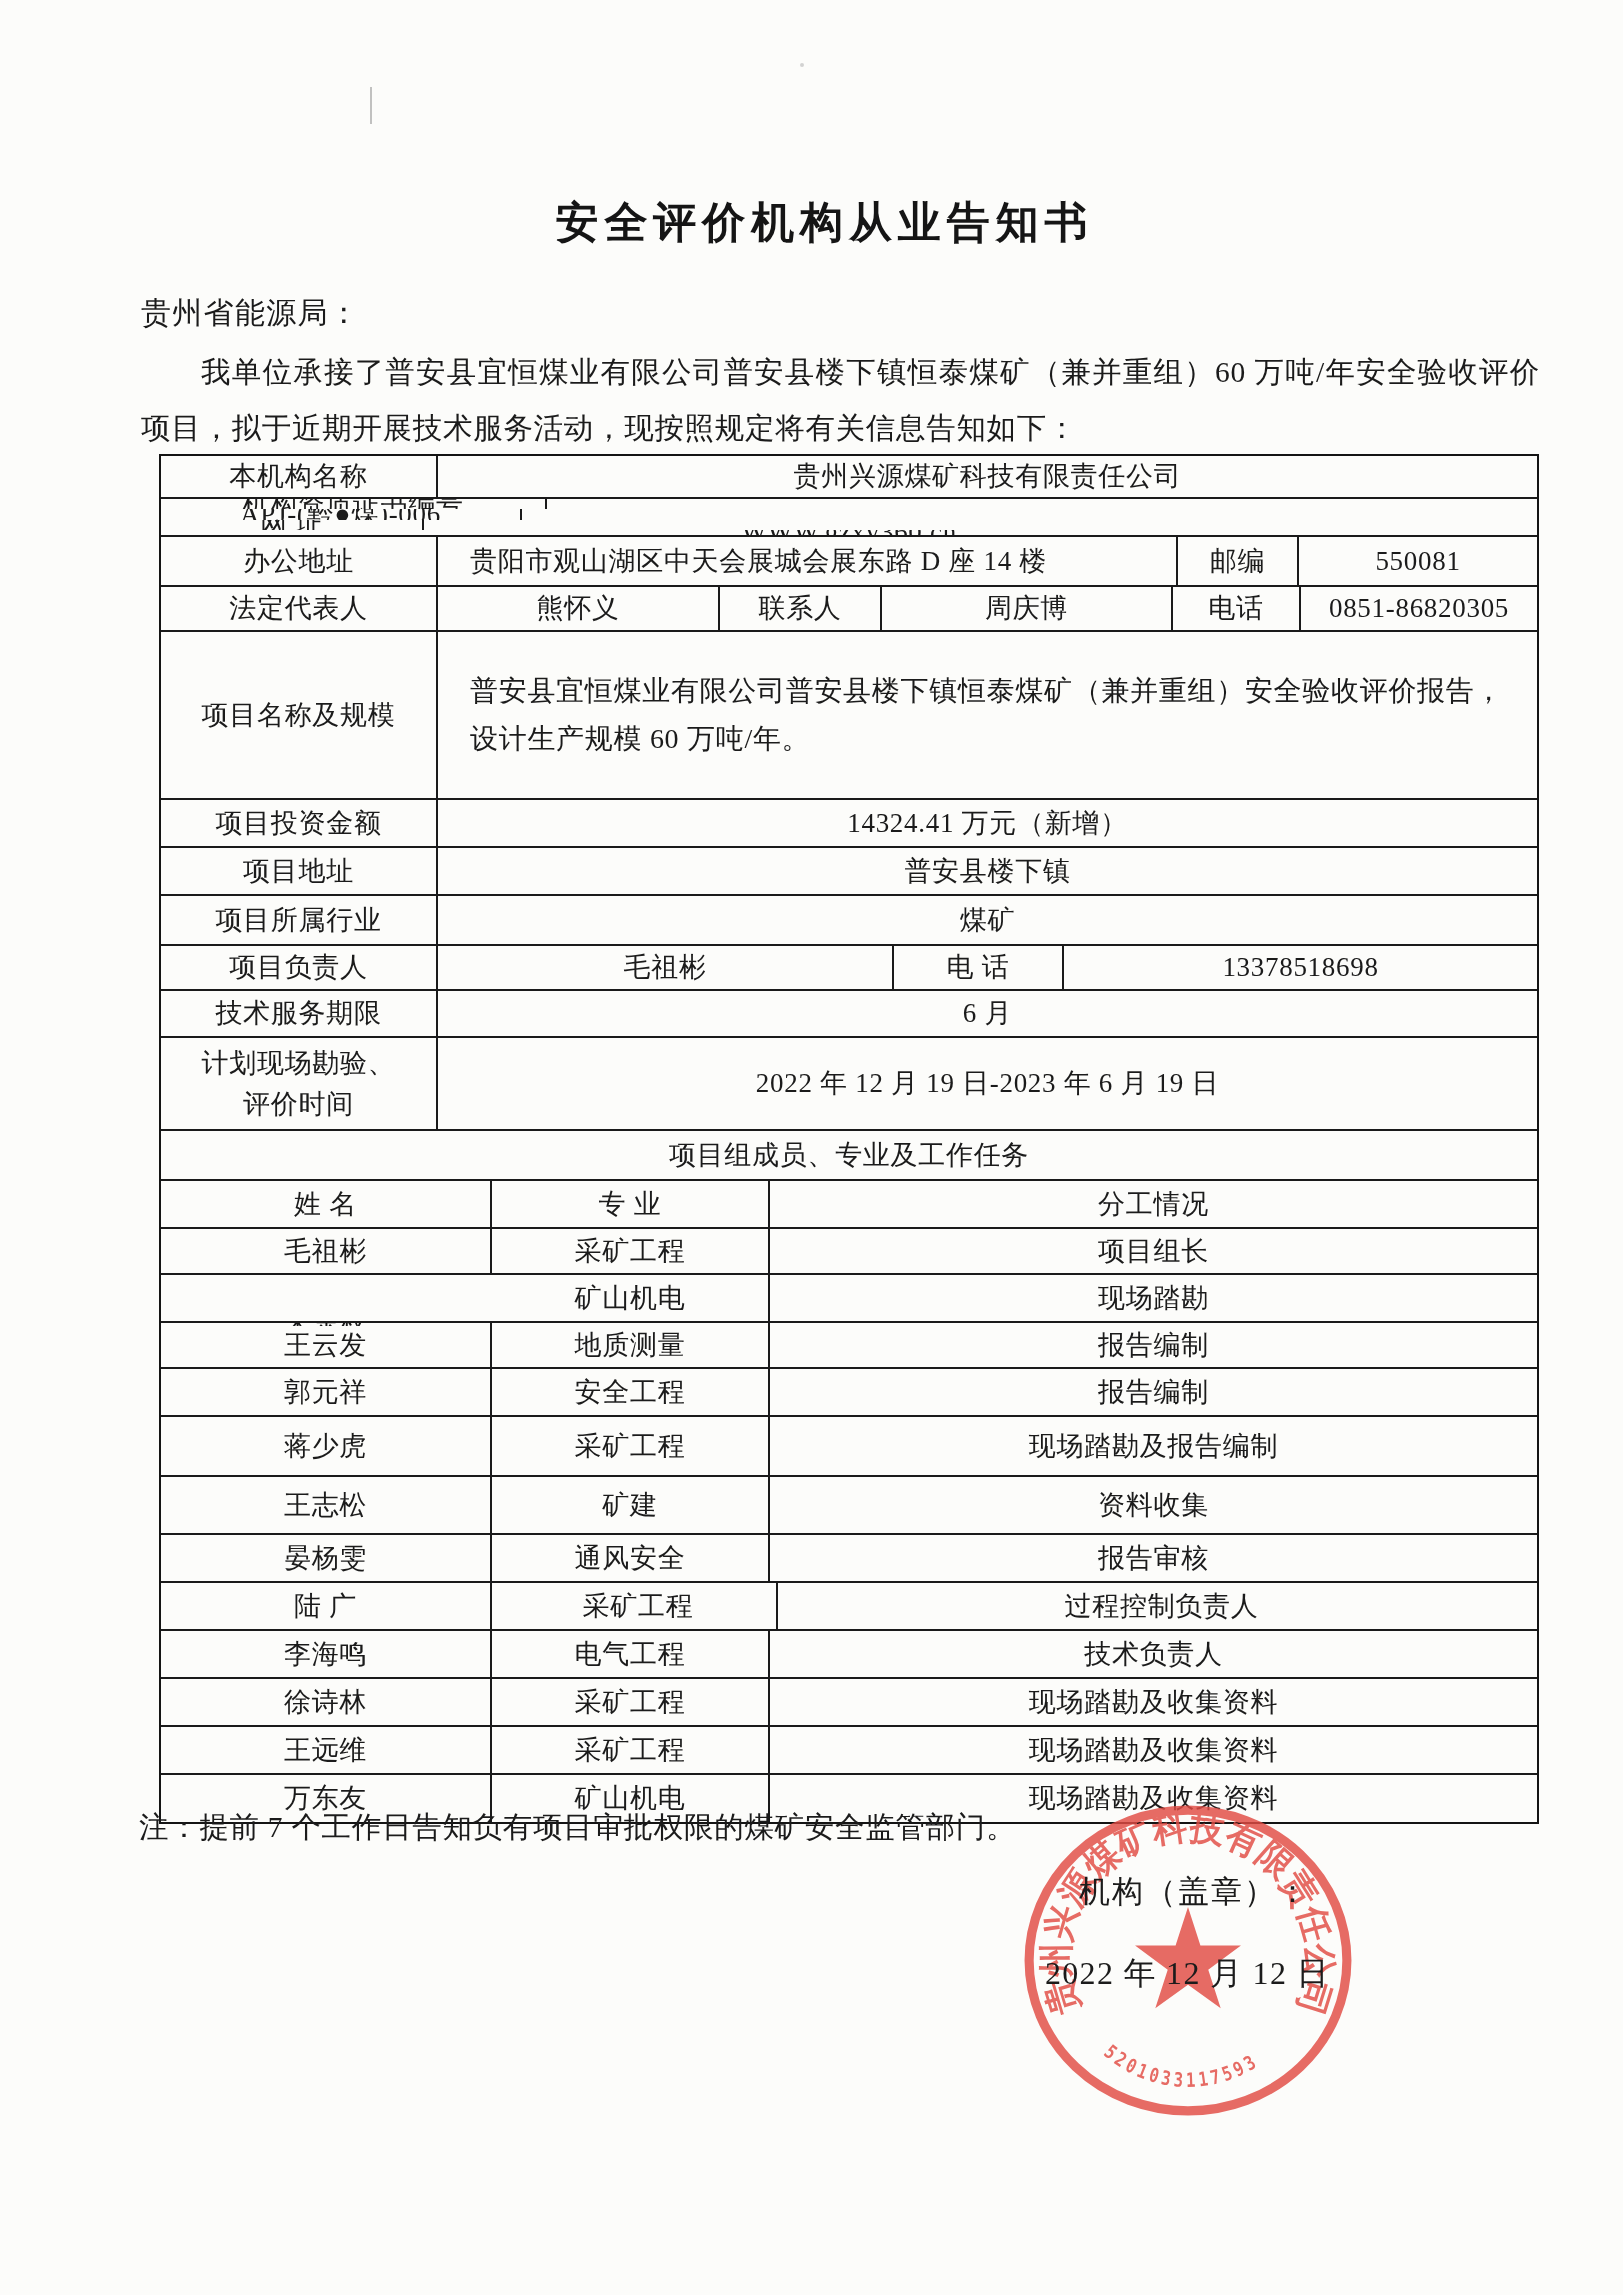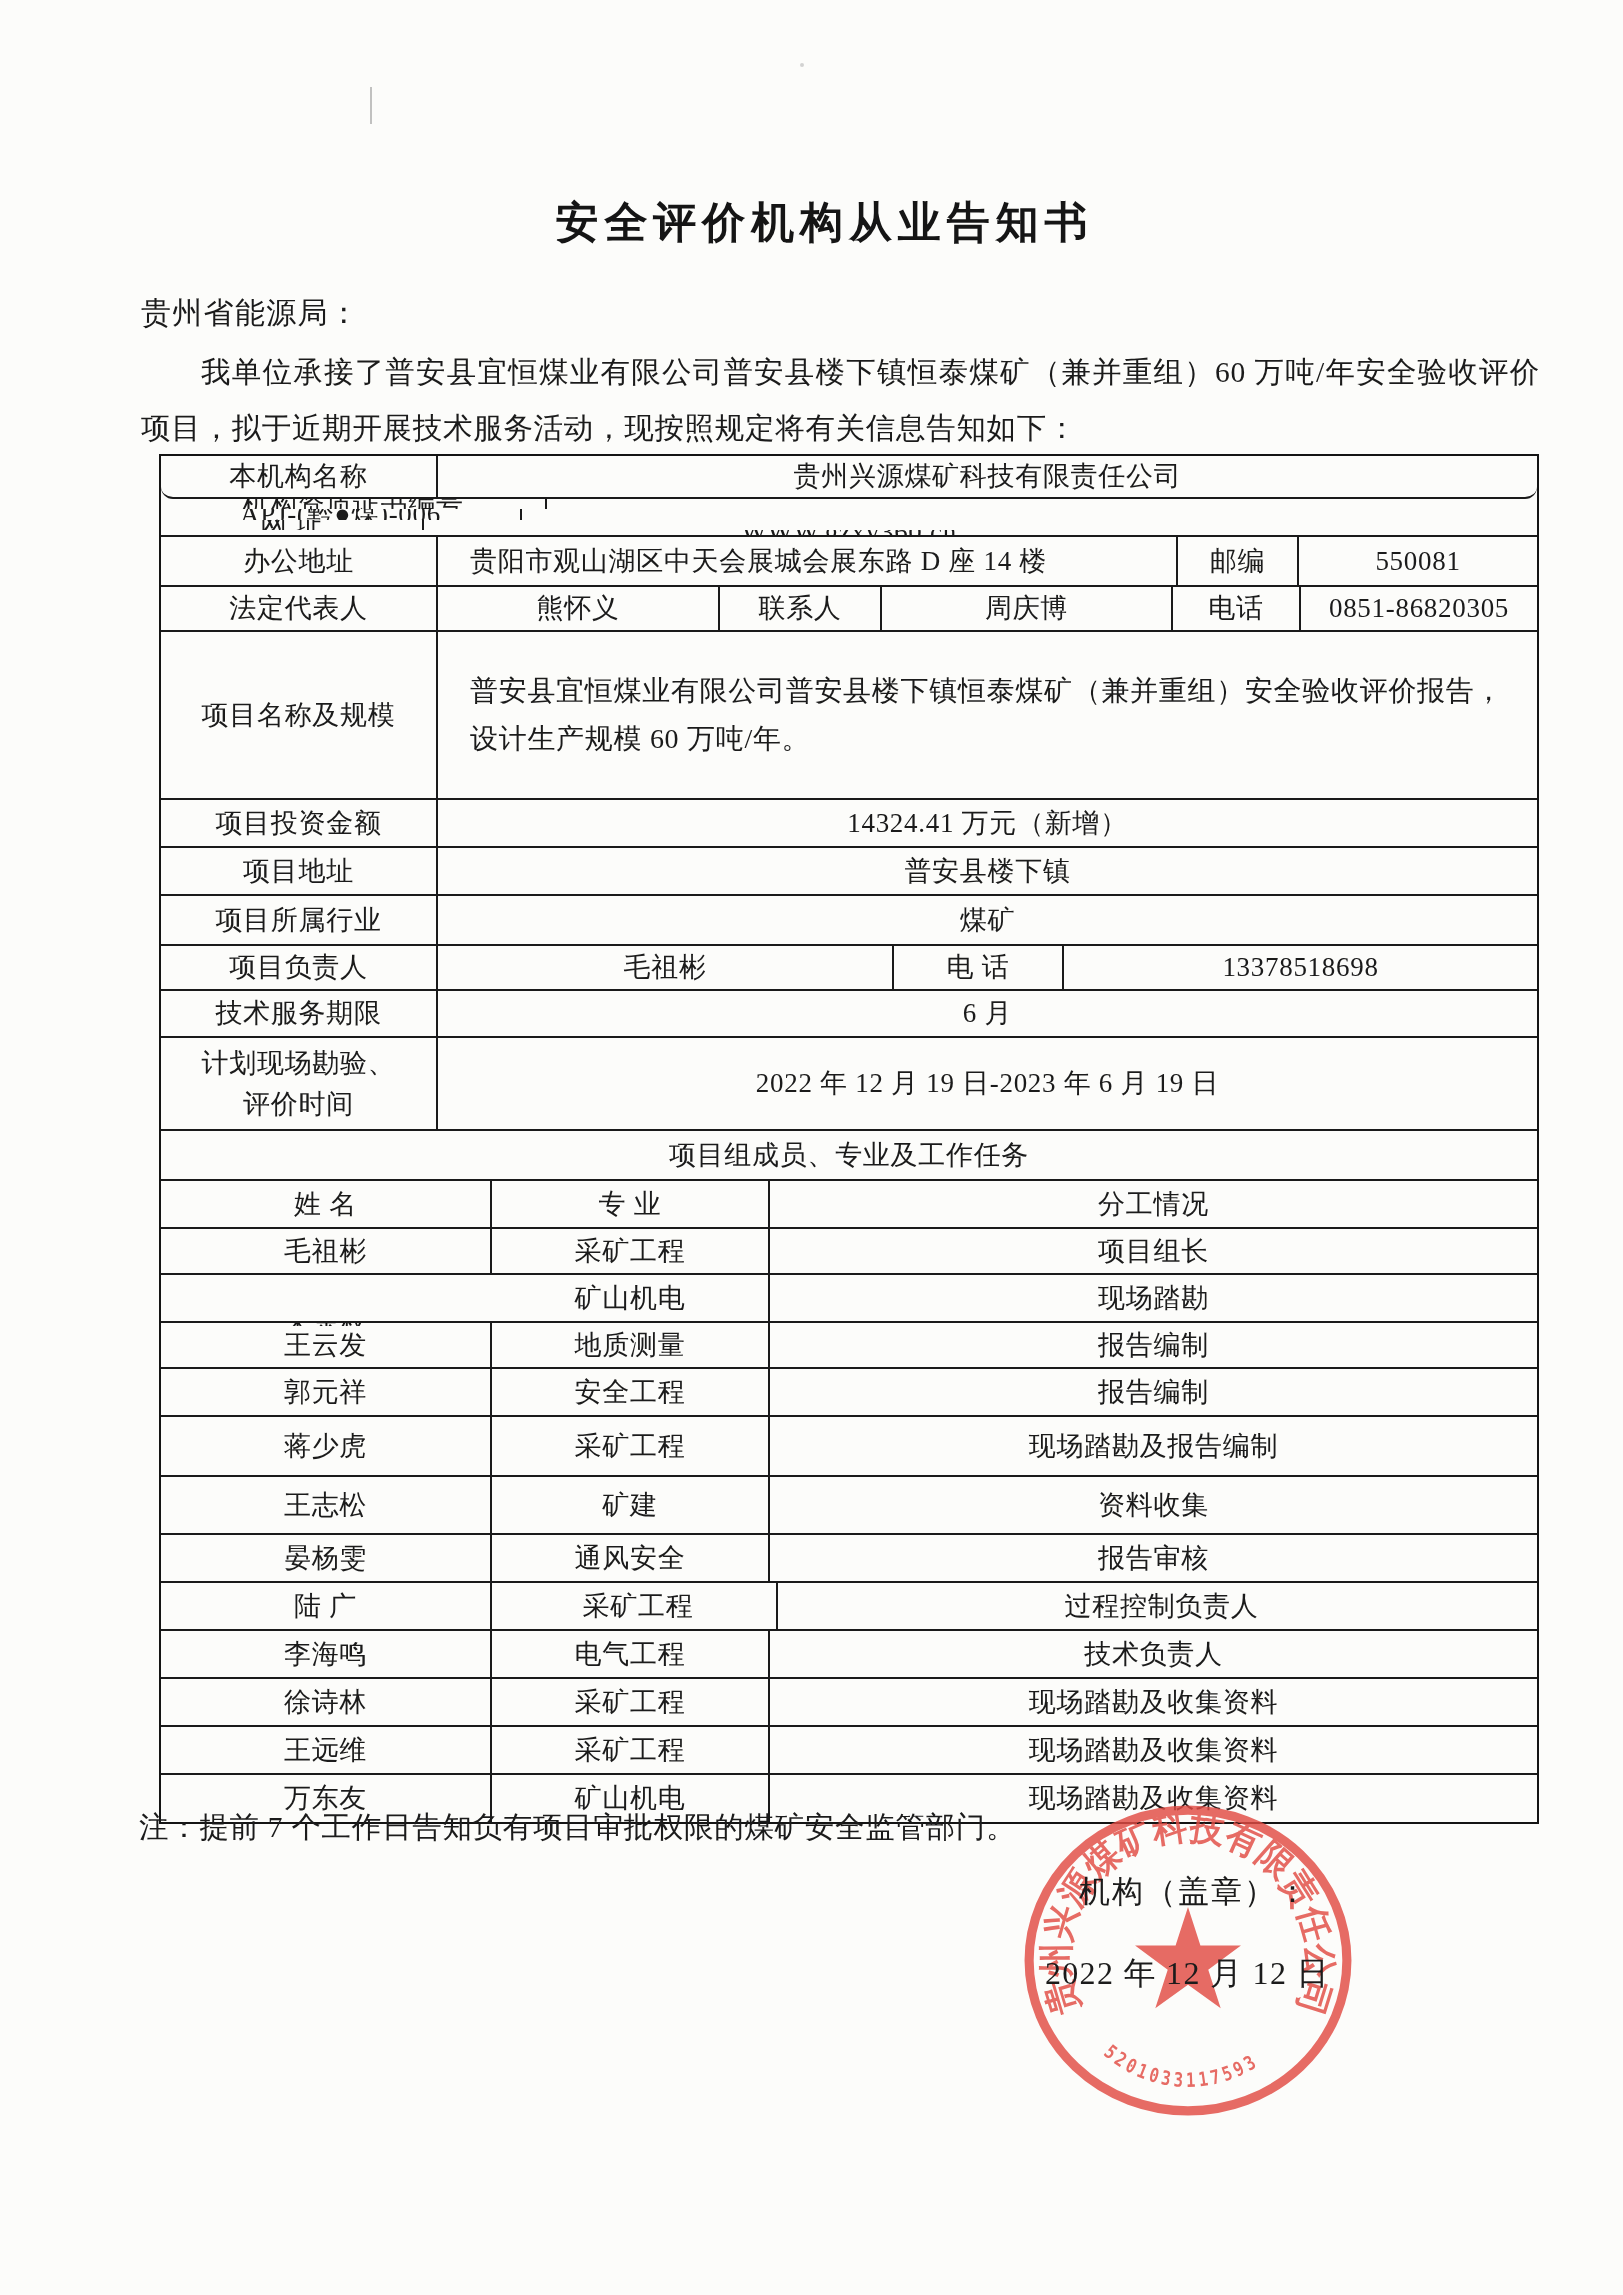--- a/index.html
+++ b/index.html
@@ -90,21 +90,21 @@
   <div class="scan-mark"></div>
   <div class="scan-dot"></div>
 
   <div class="doc-title">安全评价机构从业告知书</div>
 
   <div class="greeting">贵州省能源局：</div>
 
   <div class="intro">我单位承接了普安县宜恒煤业有限公司普安县楼下镇恒泰煤矿（兼并重组）60 万吨/年安全验收评价项目，拟于近期开展技术服务活动，现按照规定将有关信息告知如下：</div>
 
   <div class="tbl">
-      <div class="t-row" style="height: 43px; border-radius: 12px;">
+      <div class="t-row" style="height: 43px;">
         <div class="t-cell" style="width: 277px;">本机构名称</div>
         <div class="t-cell" style="flex: 1 1 0%;">贵州兴源煤矿科技有限责任公司</div>
       </div>
       <div class="t-row" style="height: 38px; flex-direction: column;">
         <div class="t-cell" style="width: 386px;">机构资质证书编号</div>
         <div class="t-cell" style="width: 361px;">APJ-(黔●煤)-006</div>
         <div class="t-cell" style="width: 263px;">网  址</div>
         <div class="t-cell" style="flex: 1 1 0%;">WWW.gzxy360.cn</div>
       </div>
       <div class="t-row" style="height: 50px;">

